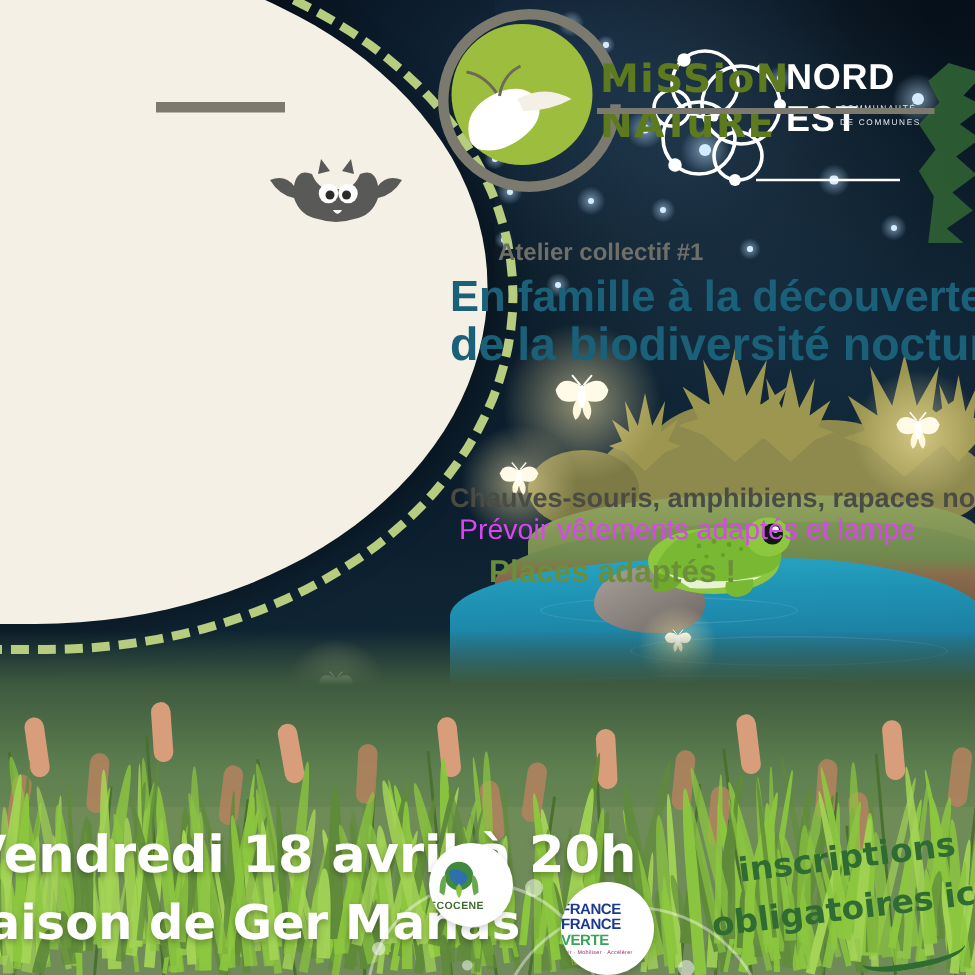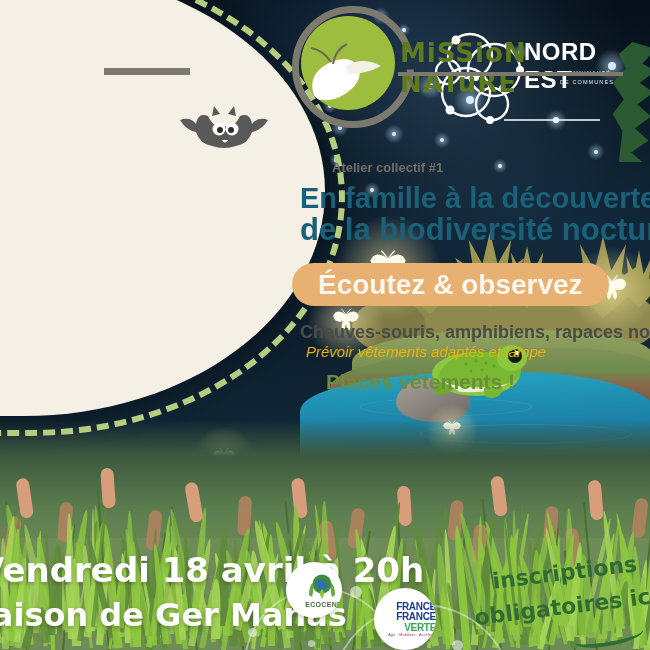--- a/index.html
+++ b/index.html
@@ -88,50 +88,50 @@
   .logo-disc{position:absolute;left:9px;top:10px;width:94px;height:94px;border-radius:50%;
     background:#9dbd3f;overflow:hidden;}
   .logo-bar{position:absolute;left:104px;top:68px;width:86px;height:7px;background:#7c7a6e;}
 
   .brand-main{position:absolute;left:400px;top:38px;font-size:26px;font-weight:700;
     letter-spacing:1px;color:#5e7a1e;font-family:"DejaVu Sans",sans-serif;}
   .brand-sub{position:absolute;left:440px;top:76px;font-size:27px;color:#9dbd3f;
     font-style:italic;font-family:"DejaVu Serif",serif;}
   .brand-rule{position:absolute;left:398px;top:72px;width:225px;height:4px;background:#7c7a6e;}
 
-  .kicker{position:absolute;left:332px;top:160px;font-size:13px;color:#6f6f69;font-weight:600;}
+  .kicker{position:absolute;left:332px;top:160px;font-size:16px;color:#6f6f69;font-weight:600;}
   .t1{position:absolute;left:300px;top:182px;font-size:29px;font-weight:700;color:#1b6079;white-space:nowrap;}
   .t2{position:absolute;left:300px;top:212px;font-size:31px;font-weight:700;color:#1b6079;white-space:nowrap;}
 
   .pill{position:absolute;left:292px;top:263px;height:43px;background:#e8b071;border-radius:24px;
     display:flex;align-items:center;padding:0 26px;}
   .pill span{font-size:28px;color:#fbf7ee;font-weight:600;white-space:nowrap;}
 
   .line-bold{position:absolute;left:300px;top:322px;font-size:18px;font-weight:700;color:#4b4b45;white-space:nowrap;}
-  .line-it{position:absolute;left:306px;top:343px;font-size:15px;font-style:italic;color:#eab308;white-space:nowrap;}
+  .line-it{position:absolute;left:306px;top:343px;font-size:19px;color:#d946ef;white-space:nowrap;}
   .line-green{position:absolute;left:326px;top:370px;font-size:21px;font-weight:700;color:#6b8e3a;white-space:nowrap;}
 
   
   .evt{position:absolute;color:#ffffff;font-weight:700;
     font-family:"DejaVu Sans",sans-serif;text-shadow:0 2px 4px rgba(0,0,0,.28);white-space:nowrap;}
   .evt-date{left:-22px;top:550px;font-size:34px;}
   .evt-place{left:-40px;top:596px;font-size:32px;}
 
   
   .hand{position:absolute;color:#2f6b33;font-weight:700;white-space:nowrap;
     font-family:"DejaVu Sans",sans-serif;}
   .hand1{left:492px;top:560px;font-size:22px;transform:rotate(-7deg);}
   .hand2{left:474px;top:594px;font-size:22px;transform:rotate(-7deg);}
   .swoosh{position:absolute;left:574px;top:626px;width:70px;height:16px;
     border-bottom:4px solid #2f6b33;border-radius:0 0 60% 40%;transform:rotate(-8deg);}
 
   
   .plogo{position:absolute;border-radius:50%;background:#ffffff;
     box-shadow:0 2px 6px rgba(0,0,0,.2);display:flex;flex-direction:column;
-    align-items:flex-end;justify-content:center;overflow:hidden;}
+    align-items:flex-start;justify-content:center;overflow:hidden;}
   .ecocene{left:286px;top:562px;width:56px;height:56px;}
   .fnv{left:374px;top:588px;width:62px;height:62px;}
 
   .dotnet{position:absolute;border-radius:50%;border:2px solid rgba(255,255,255,.42);}
   .netdot{position:absolute;border-radius:50%;background:rgba(255,255,255,.5);}
 </style>
 </head>
 <body>
 
 <div class="poster">
@@ -703,27 +703,24 @@
   </div>
   <div class="logo-bar"></div>
 
   <div class="brand-main">MiSSioN NATuRE</div>
   <div class="brand-rule"></div>
 
   <div class="kicker">Atelier collectif #1</div>
   <div class="t1">En famille à la découverte</div>
   <div class="t2">de la biodiversité nocturne</div>
 
-  <div class="pill">
-    <span>Écoutez &amp; observez</span>
-  </div>
 
   <div class="line-bold">Chauves-souris, amphibiens, rapaces nocturnes</div>
   <div class="line-it">Prévoir vêtements adaptés et lampe</div>
-  <div class="line-green">Places vêtements !</div>
+  <div class="line-green">Places adaptés !</div>
 
   <div class="evt evt-date">Vendredi 18 avril à 20h</div>
   <div class="evt evt-place">Maison de Ger Manas</div>
 
   <div class="hand hand1">inscriptions</div>
   <div class="hand hand2">obligatoires ici</div>
   <div class="swoosh"></div>
 
   <div class="dotnet" style="left:244px;top:588px;width:150px;height:150px;"></div>
   <div class="dotnet" style="left:330px;top:604px;width:180px;height:180px;"></div>

